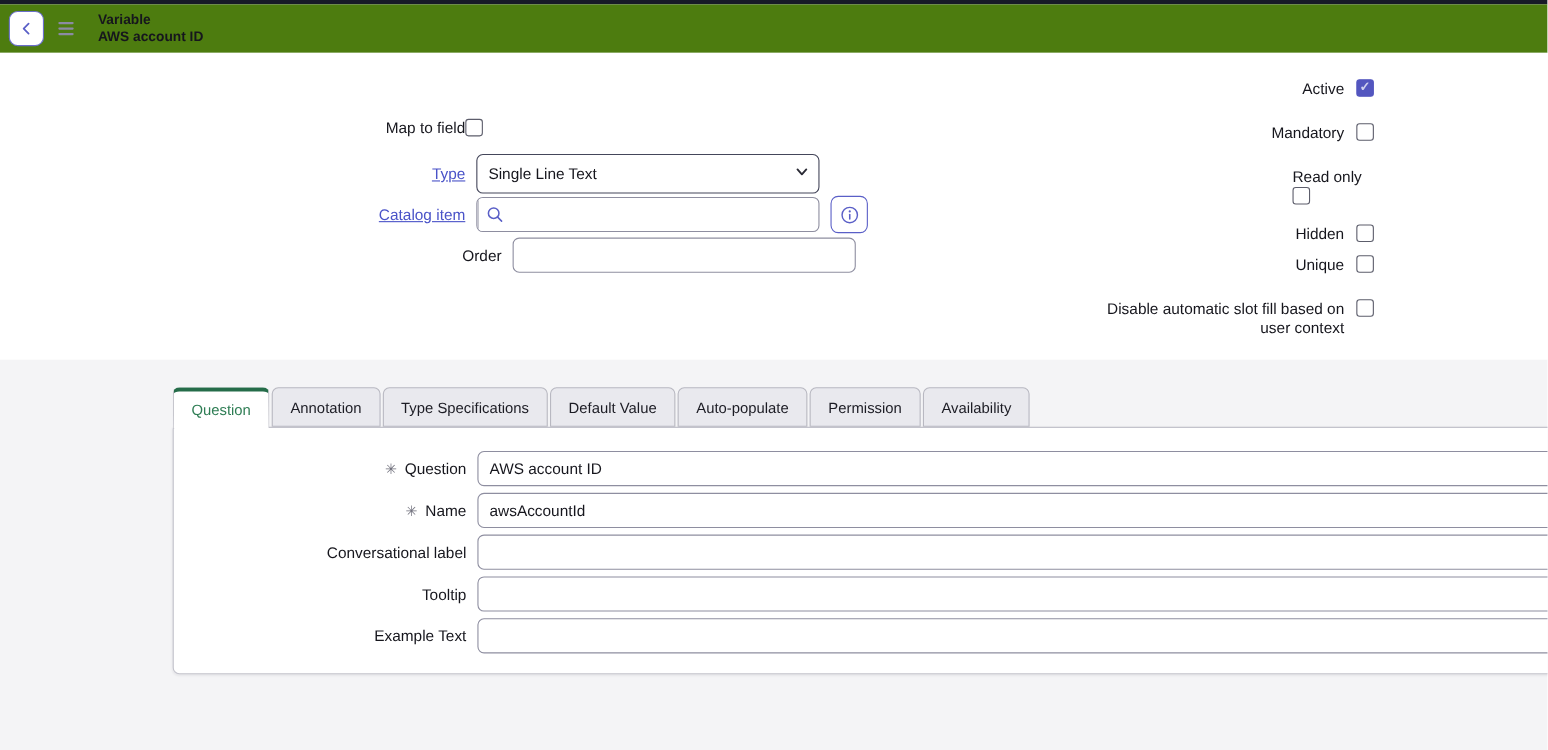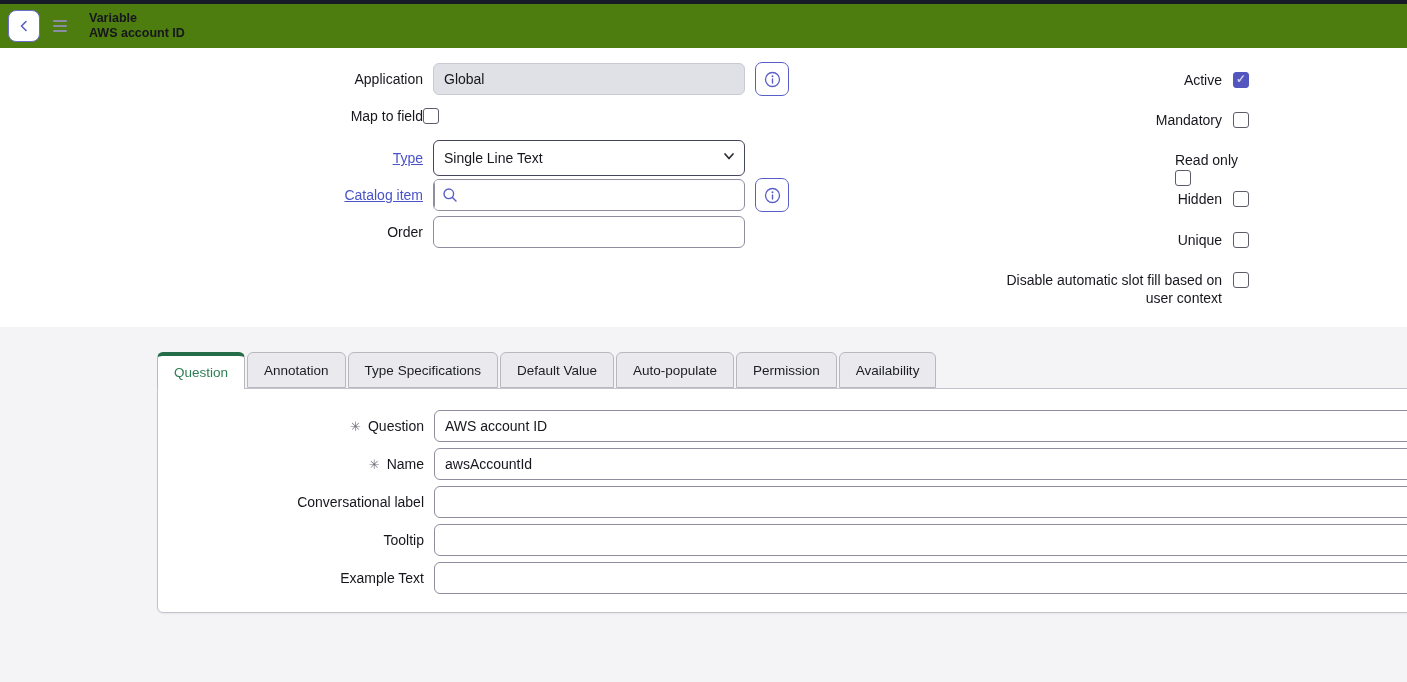--- a/index.html
+++ b/index.html
@@ -74,33 +74,20 @@
         <i></i>
       </button>
     <div class="titles">
       <span class="t">Variable</span>
       <span class="t">AWS account ID</span>
     </div>
   </header>
 
   <main class="upper-form">
 
-    <div class="frow" style="top:14px;">
-      <span class="flabel">Application</span>
-      <input class="ro-input ctrl" readonly="" value="Global" style="">
-      <button class="info-btn">
-        <span>
-          <svg width="17" height="17" viewBox="0 0 17 17">
-              <circle cx="8.5" cy="8.5" r="7" fill="none" stroke="#5a5fc7" stroke-width="1.3"></circle>
-              <line x1="8.5" y1="8" x2="8.5" y2="12" stroke="#5a5fc7" stroke-width="1.4" stroke-linecap="round"></line>
-              <circle cx="8.5" cy="5.2" r="1" fill="#5a5fc7"></circle>
-            </svg>
-        </span>
-      </button>
-    </div>
 
     <div class="frow" style="top:60px;">
       <span class="flabel">Map to field</span>
       <input type="checkbox" class="ctrl" style="">
     </div>
 
     <div class="frow" style="top:92px;">
       <span class="flabel link">Type</span>
       <span class="sel-wrap">
         <select class="sel">
@@ -130,38 +117,38 @@
         <span>
           <svg width="17" height="17" viewBox="0 0 17 17">
               <circle cx="8.5" cy="8.5" r="7" fill="none" stroke="#5a5fc7" stroke-width="1.3"></circle>
               <line x1="8.5" y1="8" x2="8.5" y2="12" stroke="#5a5fc7" stroke-width="1.4" stroke-linecap="round"></line>
               <circle cx="8.5" cy="5.2" r="1" fill="#5a5fc7"></circle>
             </svg>
         </span>
       </button>
     </div>
 
-    <div class="frow" style="top:168px;">
+    <div class="frow" style="top:168px;padding-left:33px;">
       <span class="flabel">Order</span>
       <input class="txt-input ctrl" value="" style="">
     </div>
 
     <div class="crow" style="top:23px;">
       <span class="clabel">Active</span>
       <input type="checkbox" checked="" style="">
     </div>
     <div class="crow" style="top:63px;">
       <span class="clabel">Mandatory</span>
       <input type="checkbox" style="">
     </div>
     <div class="crow" style="top:103px;flex-direction:column;">
       <span class="clabel">Read only</span>
       <input type="checkbox" style="">
     </div>
-    <div class="crow" style="top:142px;">
+    <div class="crow" style="top:155px;">
       <span class="clabel">Hidden</span>
       <input type="checkbox" style="">
     </div>
     <div class="crow" style="top:183px;">
       <span class="clabel">Unique</span>
       <input type="checkbox" style="">
     </div>
     <div class="crow" style="top:223px;">
       <span class="clabel">Disable automatic slot fill based on user context</span>
       <input type="checkbox" style="">

